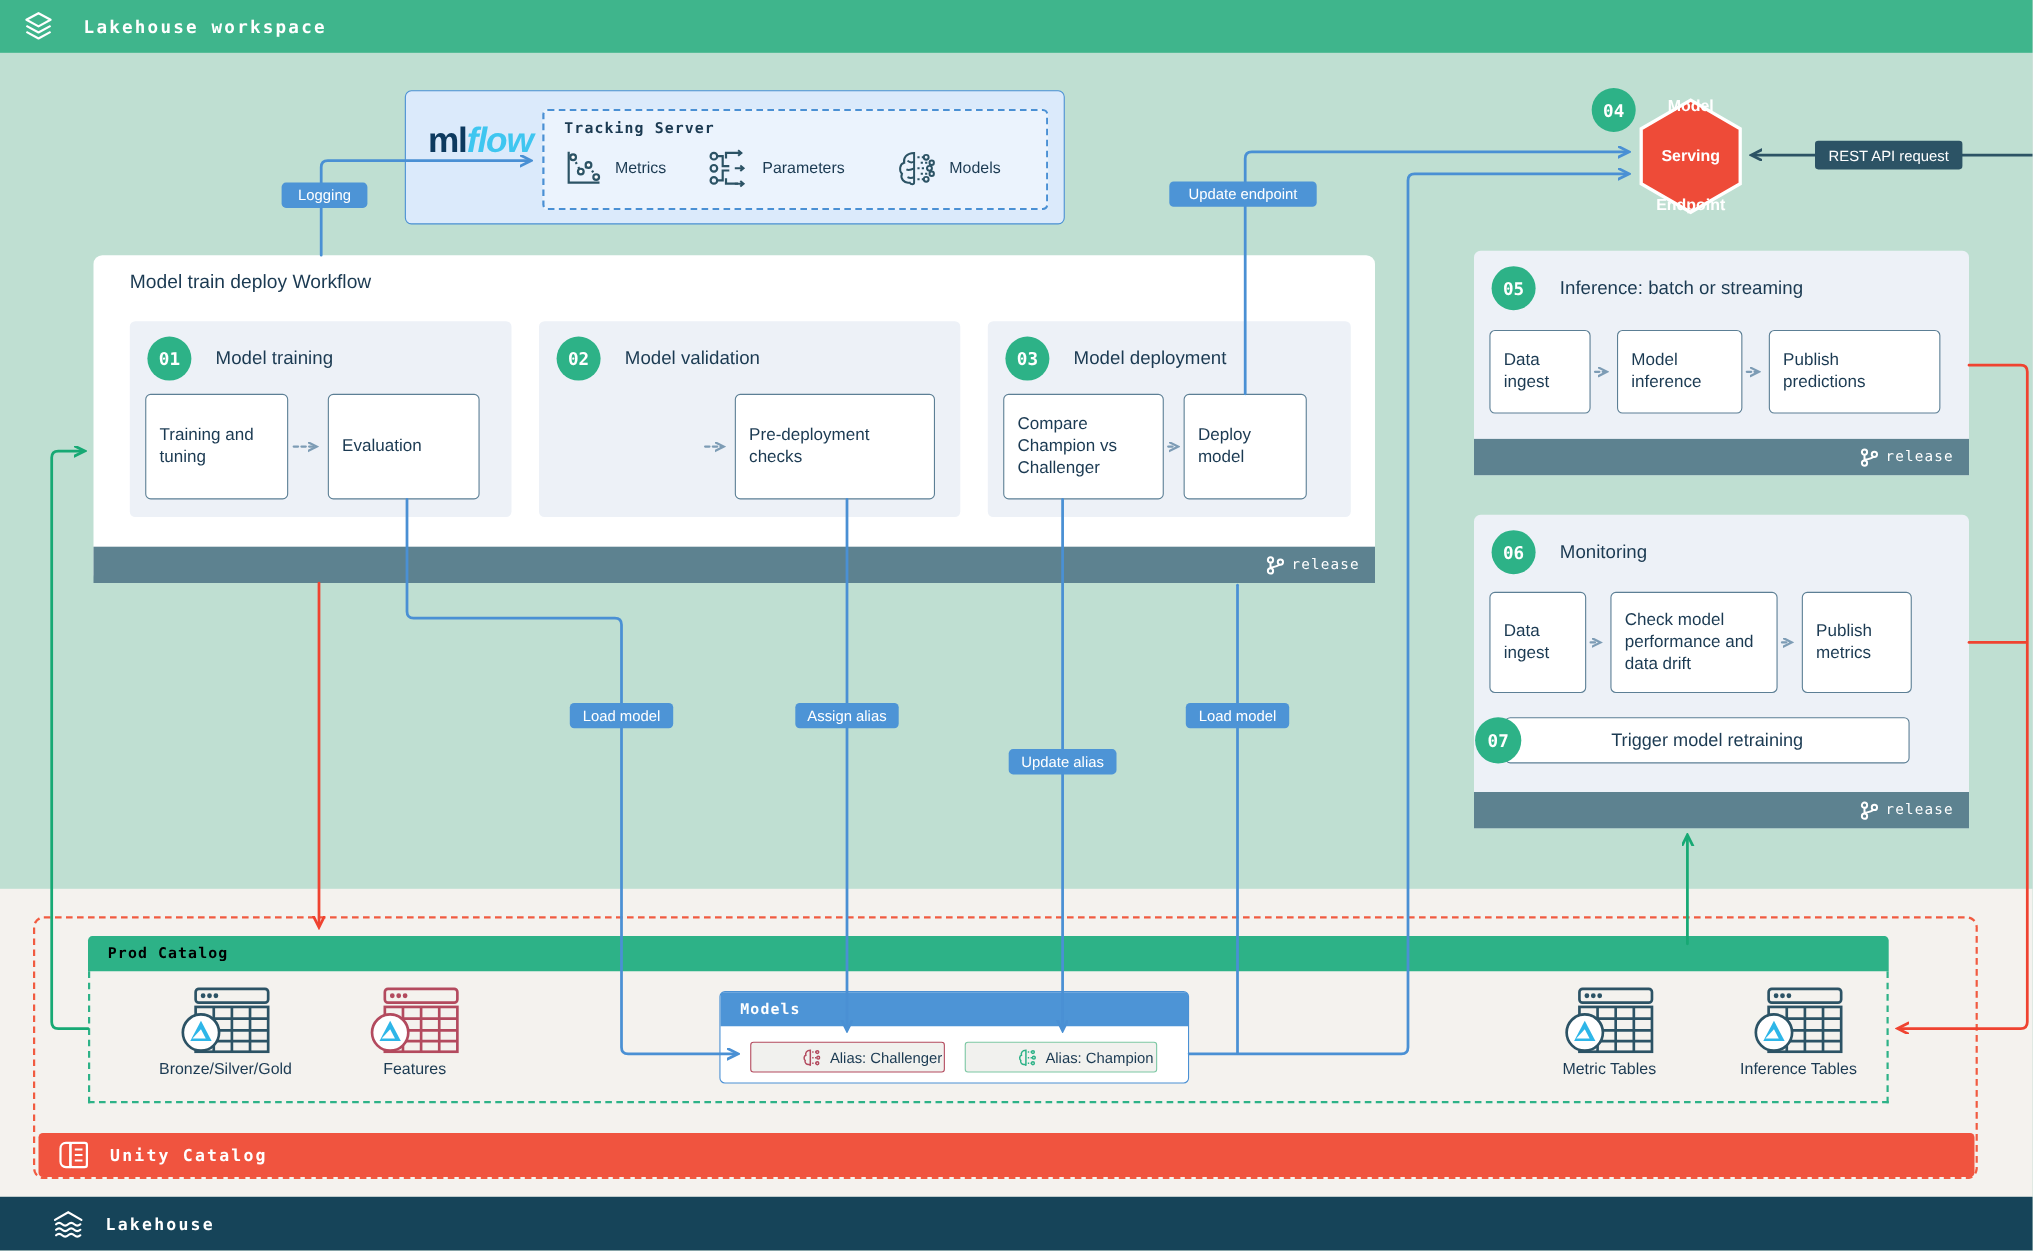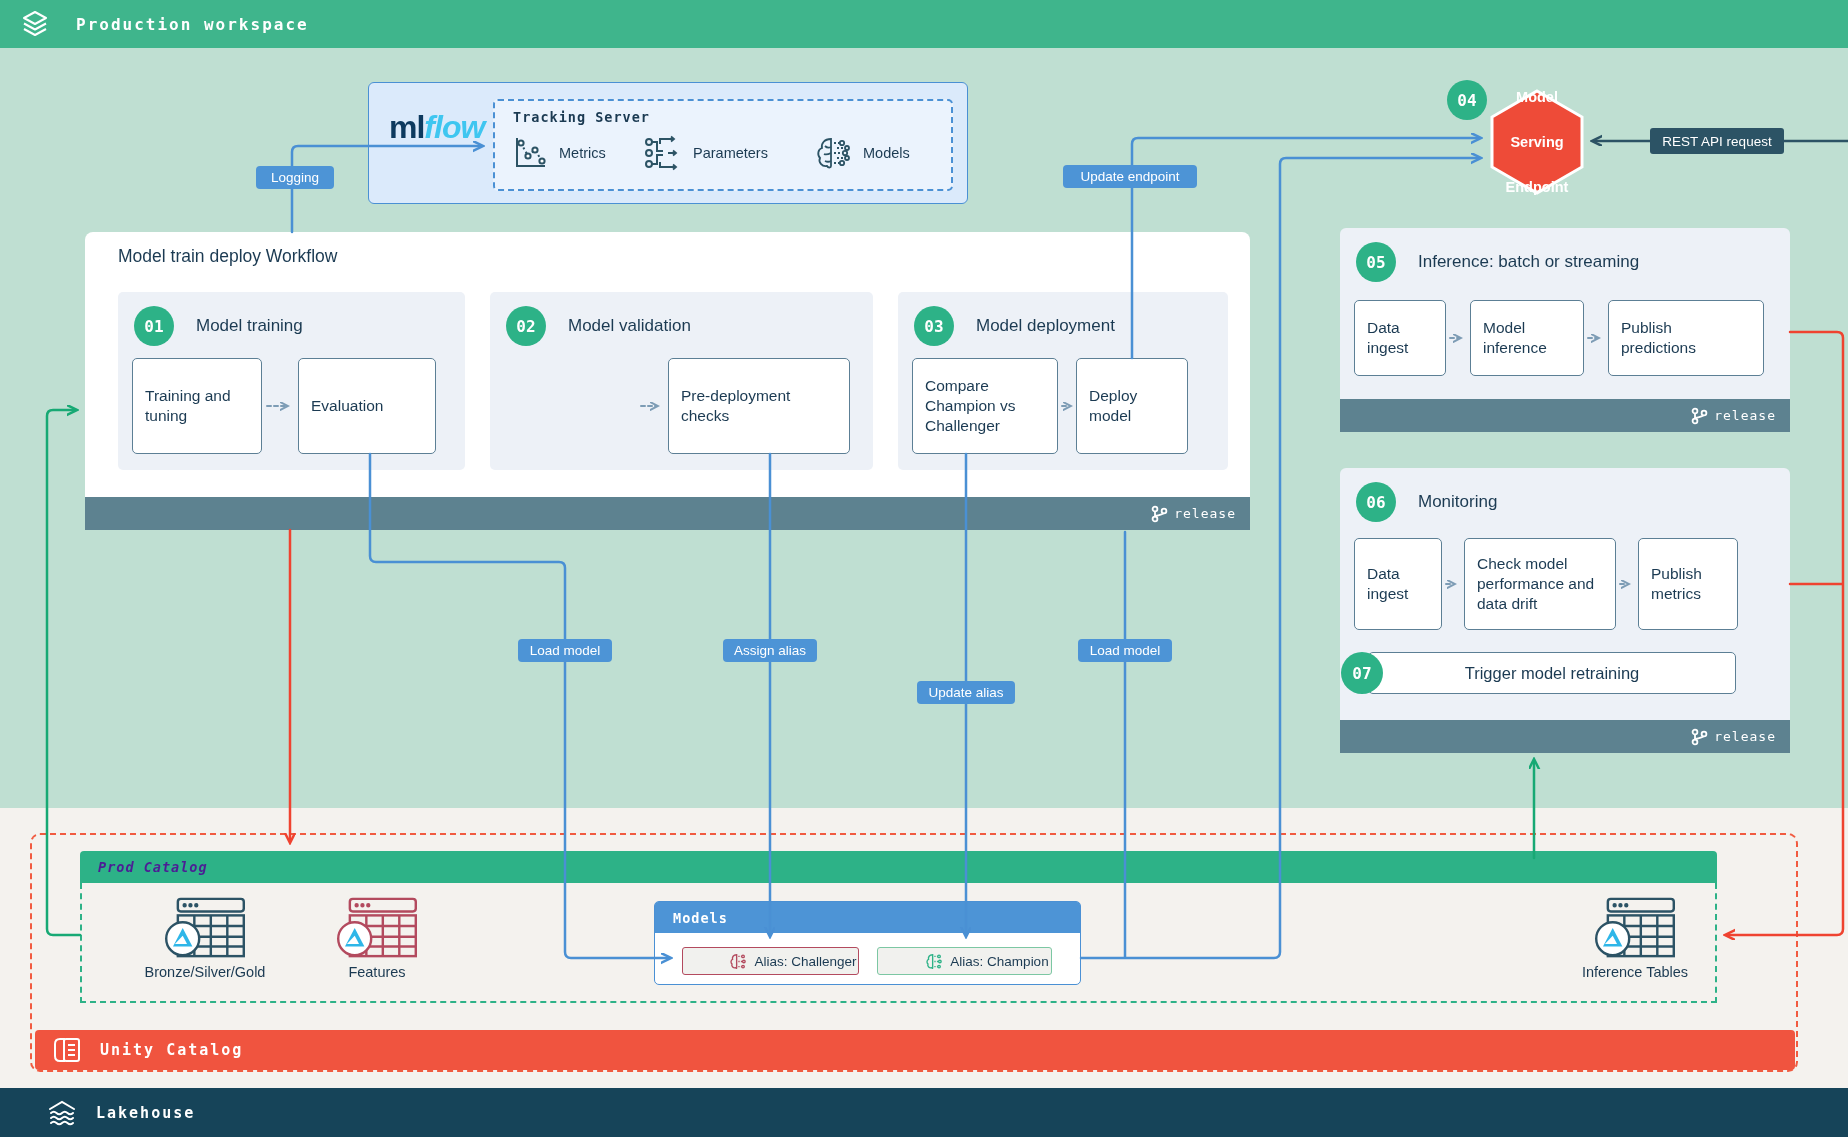--- a/index.html
+++ b/index.html
@@ -56,22 +56,22 @@
   .rest-badge{position:absolute;left:1650px;top:128px;width:134px;height:26px;background:#2c5365;
         border-radius:3px;color:#fff;font-size:13.5px;display:flex;align-items:center;
         justify-content:center;z-index:6;}
 
   
   .bottom-band{position:absolute;left:0;top:808px;width:1848px;height:280px;background:#f4f2ee;z-index:1;}
   .dashed-red{position:absolute;left:30px;top:833px;width:1768px;height:239px;border:2px dashed #f15b40;
         border-radius:10px;z-index:2;box-sizing:border-box;}
   .prod-header{position:absolute;left:80px;top:851px;width:1637px;height:32px;background:#2db287;
         border-radius:4px 4px 0 0;display:flex;align-items:center;z-index:3;}
-  .prod-header span{font-family:"DejaVu Sans Mono",monospace;color:#4c1d95;font-weight:bold;
-        font-size:13.5px;letter-spacing:1px;margin-left:18px;font-style:italic;}
+  .prod-header span{font-family:"DejaVu Sans Mono",monospace;color:#000000;font-weight:bold;
+        font-size:13.5px;letter-spacing:1px;margin-left:18px;}
   .dashed-green{position:absolute;left:80px;top:883px;width:1637px;height:120px;
         border:2px dashed #2db287;border-top:none;z-index:2;box-sizing:border-box;}
   .table-card{position:absolute;width:150px;height:92px;display:flex;flex-direction:column;
         align-items:center;z-index:3;}
   .table-card .lbl{font-size:14.5px;color:#1b3a52;margin-top:4px;white-space:nowrap;}
   .models-box{position:absolute;left:654px;top:901px;width:427px;height:84px;background:#fff;
         border:1.5px solid #4a90d4;border-radius:5px;z-index:3;box-sizing:border-box;}
   .models-header{position:absolute;left:0;top:0;right:0;height:31px;background:#4d94d6;
         border-radius:3px 3px 0 0;display:flex;align-items:center;}
   .models-header span{font-family:"DejaVu Sans Mono",monospace;color:#fff;font-weight:bold;
@@ -99,21 +99,21 @@
 <div id="canvas">
 
   <div class="topbar">
     <svg width="30" height="30" viewBox="0 0 30 30" style="margin-left:20px">
       <g fill="none" stroke="#fff" stroke-width="2" stroke-linejoin="round">
         <path d="M15 3 L26 9 L15 15 L4 9 Z"></path>
         <path d="M4 14.5 L15 20.5 L26 14.5"></path>
         <path d="M4 20 L15 26 L26 20"></path>
       </g>
     </svg>
-    <div class="topbar-title">Production workspace</div>
+    <div class="topbar-title">Lakehouse workspace</div>
   </div>
 
   <div class="mlflow-box">
     <div class="mlflow-logo">
       <span class="ml">ml</span><span class="flow">flow</span>
     </div>
     <div class="tracking-box">
       <div class="tracking-title">Tracking Server</div>
       <div class="track-item" style="left:16px;">
         <svg width="38" height="38" viewBox="0 0 38 38">
@@ -321,20 +321,36 @@
           <circle cx="35" cy="9.5" r="1" fill="#b34a5e"></circle>
         <rect x="16" y="20" width="68" height="42"></rect>
         <path d="M16 31 H84 M33 20 V62 M50 20 V62 M67 20 V62 M16 42 H84 M16 52 H84"></path>
         <circle cx="21" cy="44" r="17" fill="#fff"></circle>
       </g>
       <polygon points="21,33 31,52 11,52" fill="#2eb6e8"></polygon>
       <polygon points="21,41 25.5,49.5 13,49.5" fill="#fff"></polygon>
     </svg>
     <div class="lbl">Features</div>
   </div>
+  <div class="table-card" style="left:1388px;top:896px;">
+    <svg width="88" height="64" viewBox="0 0 88 66">
+      <g fill="none" stroke="#2c5365" stroke-width="2.5">
+        <rect x="16" y="3" width="68" height="13" rx="3"></rect>
+        <circle cx="23" cy="9.5" r="1" fill="#2c5365"></circle>
+          <circle cx="29" cy="9.5" r="1" fill="#2c5365"></circle>
+          <circle cx="35" cy="9.5" r="1" fill="#2c5365"></circle>
+        <rect x="16" y="20" width="68" height="42"></rect>
+        <path d="M16 31 H84 M33 20 V62 M50 20 V62 M67 20 V62 M16 42 H84 M16 52 H84"></path>
+        <circle cx="21" cy="44" r="17" fill="#fff"></circle>
+      </g>
+      <polygon points="21,33 31,52 11,52" fill="#2eb6e8"></polygon>
+      <polygon points="21,41 25.5,49.5 13,49.5" fill="#fff"></polygon>
+    </svg>
+    <div class="lbl">Metric Tables</div>
+  </div>
   <div class="table-card" style="left:1560px;top:896px;">
     <svg width="88" height="64" viewBox="0 0 88 66">
       <g fill="none" stroke="#2c5365" stroke-width="2.5">
         <rect x="16" y="3" width="68" height="13" rx="3"></rect>
         <circle cx="23" cy="9.5" r="1" fill="#2c5365"></circle>
           <circle cx="29" cy="9.5" r="1" fill="#2c5365"></circle>
           <circle cx="35" cy="9.5" r="1" fill="#2c5365"></circle>
         <rect x="16" y="20" width="68" height="42"></rect>
         <path d="M16 31 H84 M33 20 V62 M50 20 V62 M67 20 V62 M16 42 H84 M16 52 H84"></path>
         <circle cx="21" cy="44" r="17" fill="#fff"></circle>

